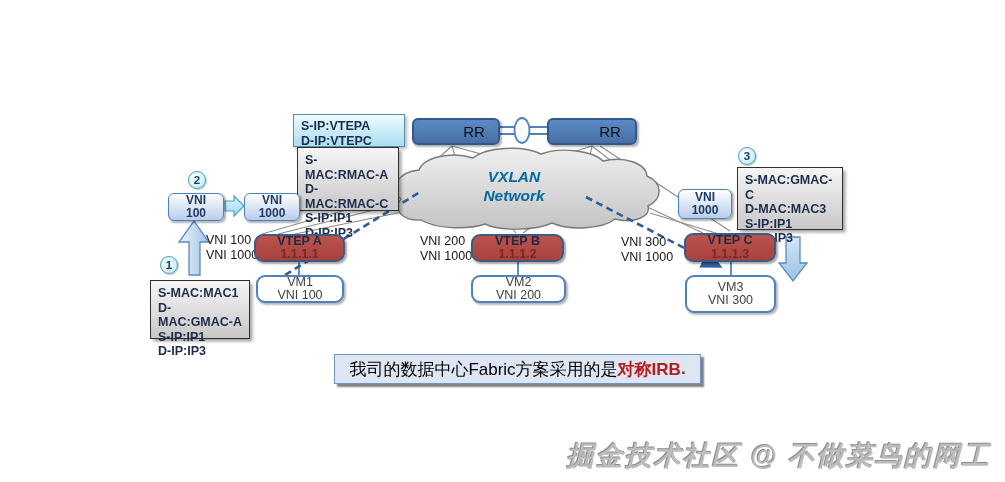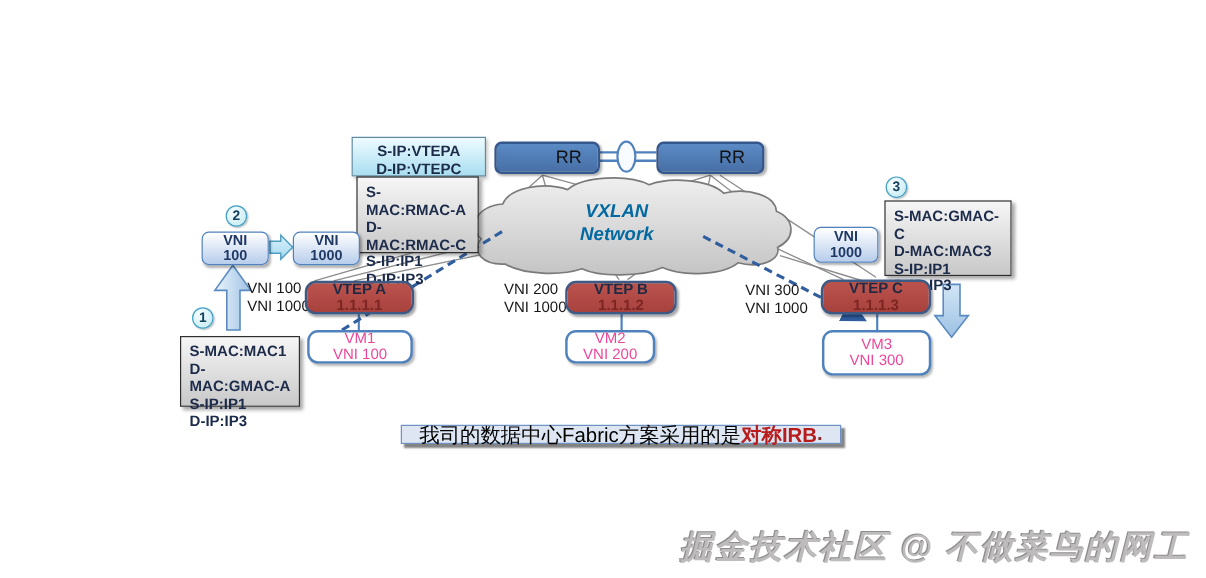--- a/index.html
+++ b/index.html
@@ -8,34 +8,34 @@
   #wires{position:absolute;left:0;top:0;width:1005px;height:482px;}
 
   .abs{position:absolute;box-sizing:border-box;}
 
   
   .pktbox{background:linear-gradient(#f6f6f6,#c8c8c8);border:1.5px solid #2e2e2e;
           box-shadow:2.5px 2.5px 3px rgba(60,60,60,.45);
           padding:5px 7px;font-size:12.5px;line-height:14.6px;font-weight:600;color:#1c2b4a;}
   .pktbox-blue{background:linear-gradient(#eefbff,#a9def1);border:1.2px solid #5f8ca3;
           box-shadow:2px 2px 3px rgba(60,60,60,.35);
-          padding:4px 7px;font-size:12.5px;line-height:14.6px;font-weight:600;color:#1c2b4a;text-align:center;}
+          padding:4px 7px;font-size:12.5px;line-height:14.6px;font-weight:600;color:#1c2b4a;}
 
   
   .rr{background:linear-gradient(#5b8ac4,#476fa6);border:2px solid #35578b;border-radius:6px;
       color:#101010;font-size:15px;display:flex;align-items:center;justify-content:center;
       box-shadow:1.5px 1.5px 2px rgba(0,0,0,.3);padding-left:36px;}
   .vtep{background:linear-gradient(#bb534d,#a8423e);border:2px solid #3d5a85;border-radius:9px;
       display:flex;flex-direction:column;align-items:center;justify-content:center;
       box-shadow:1.5px 2px 2px rgba(0,0,0,.35);font-size:12.5px;font-weight:700;line-height:13.5px;}
   .vtep .nm{color:#1e2a44;}
   .vtep .ip{color:#7c2523;}
   .vm{background:#ffffff;border:2px solid #4f81bd;border-radius:9px;
       display:flex;flex-direction:column;align-items:center;justify-content:center;
-      box-shadow:1.5px 2px 2px rgba(0,0,0,.28);font-size:12.5px;color:#ec4899;line-height:13.5px;}
+      box-shadow:1.5px 2px 2px rgba(0,0,0,.28);font-size:12.5px;color:#404040;line-height:13.5px;}
   .vni-node{background:linear-gradient(#ffffff,#b7cdeb);border:1.5px solid #4f81bd;border-radius:6px;
       display:flex;flex-direction:column;align-items:center;justify-content:center;
       box-shadow:1.5px 1.5px 2px rgba(0,0,0,.3);font-size:12px;font-weight:700;color:#1f3864;line-height:13px;}
 
   .badge{width:18px;height:18px;border-radius:50%;border:1.4px solid #43a0c4;
       background:radial-gradient(circle at 35% 30%,#f7feff,#bfe8f0);
       display:flex;align-items:center;justify-content:center;
       font-size:11.5px;font-weight:700;color:#15425f;box-shadow:1px 1px 1.5px rgba(0,0,0,.25);}
 
   .lbl{font-size:12.5px;color:#161616;line-height:14.5px;white-space:nowrap;}
@@ -207,30 +207,30 @@
   </div>
   <div class="abs vtep" style="left:684px;top:233px;width:92px;height:29px;">
     <div class="nm">VTEP C</div>
     <div class="ip">1.1.1.3</div>
   </div>
 
   <div class="abs vm" style="left:256px;top:275px;width:88px;height:28px;">
     <div>VM1</div>
     <div>VNI 100</div>
   </div>
-  <div class="abs vm" style="left:471px;top:275px;width:75px;height:28px;">
+  <div class="abs vm" style="left:471px;top:275px;width:95px;height:28px;">
     <div>VM2</div>
     <div>VNI 200</div>
   </div>
   <div class="abs vm" style="left:685px;top:275px;width:91px;height:38px;">
     <div>VM3</div>
     <div>VNI 300</div>
   </div>
 
-  <div class="abs caption" style="left:334px;top:354px;width:367px;height:16px;">
+  <div class="abs caption" style="left:334px;top:354px;width:367px;height:30px;">
     <span>我司的数据中心Fabric方案采用的是</span>
       <span class="hl">对称IRB</span>
       <span class="sfx">.</span>
   </div>
 
   <div class="abs watermark" style="right:14px;top:438px;font-style:italic;">掘金技术社区 @ 不做菜鸟的网工</div>
 
 </div>
 
 </body></html>

